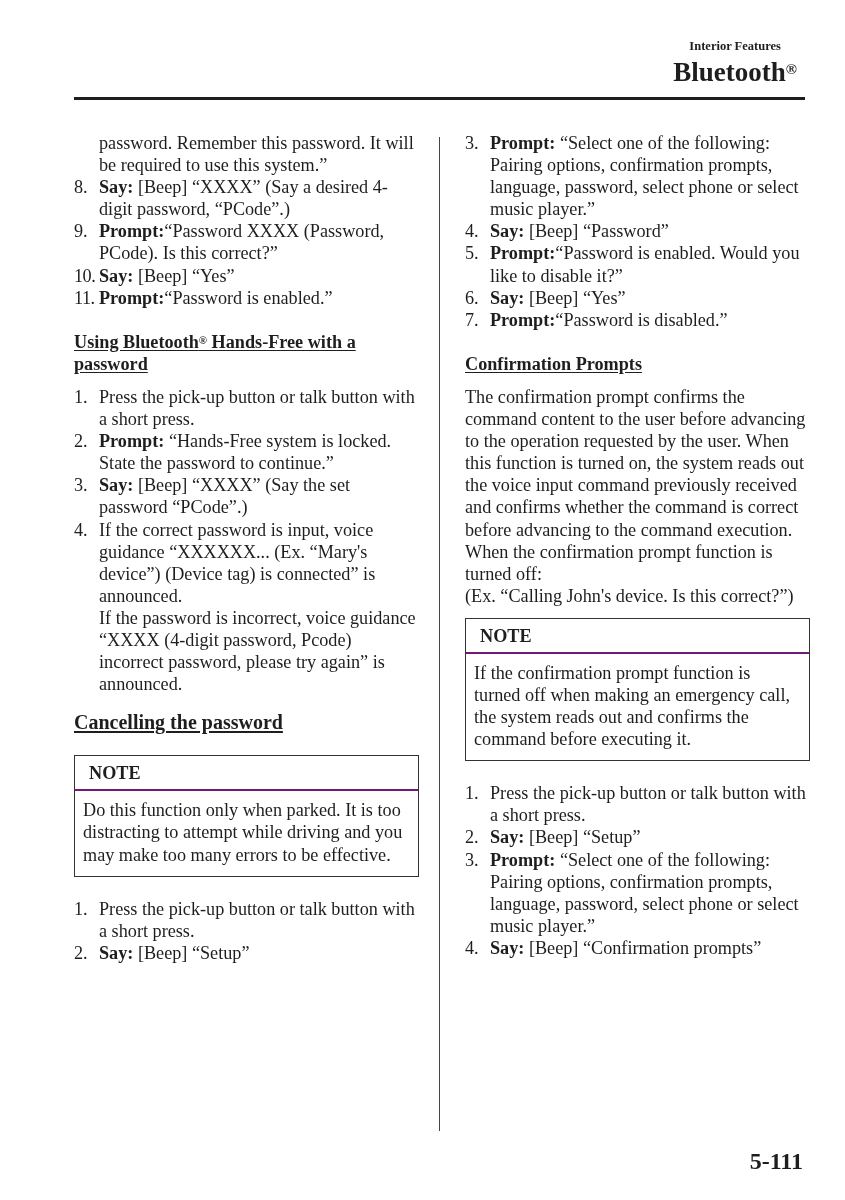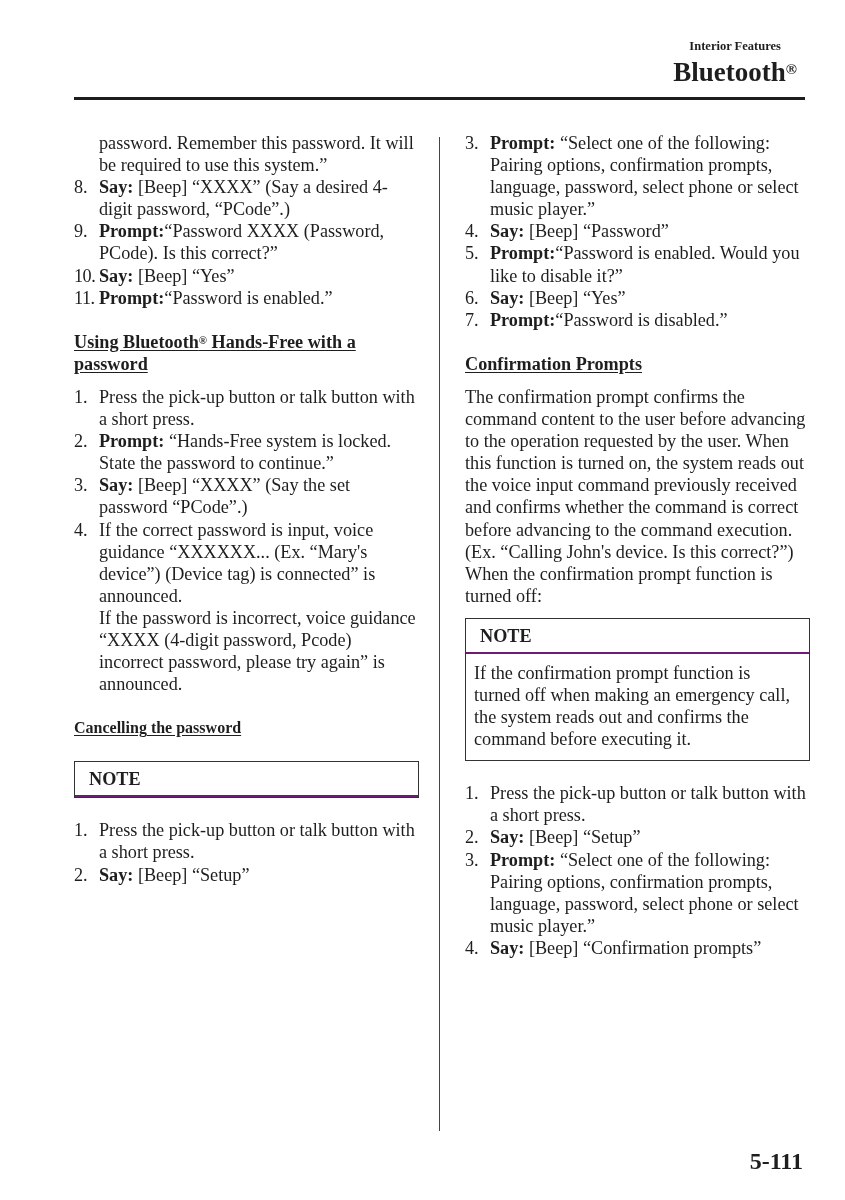--- a/index.html
+++ b/index.html
@@ -58,24 +58,25 @@
 
   <ol class="steps" style="margin-top:11px;">
     <li><span class="num">1.</span><b></b><span>Press the pick-up button or talk button with a short press.</span></li>
     <li><span class="num">2.</span><b>Prompt:</b><span> “Hands-Free system is locked. State the password to continue.”</span></li>
     <li><span class="num">3.</span><b>Say:</b><span> [Beep] “XXXX” (Say the set password “PCode”.)</span></li>
     <li><span class="num">4.</span><b></b><span>If the correct password is input, voice guidance “XXXXXX... (Ex. “Mary's device”) (Device tag) is connected” is announced.</span>
       <div>If the password is incorrect, voice guidance “XXXX (4-digit password, Pcode) incorrect password, please try again” is announced.</div>
     </li>
   </ol>
 
-  <h3 class="subhead" style="margin-top:22px; font-size:16px; line-height:22.1px;">Cancelling the password</h3>
+  <h3 class="subhead" style="margin-top:16px; font-size:20px; line-height:22.1px;">Cancelling the password</h3>
 
   <div class="note-box" style="margin-top:22px;">
     <div class="note-title">NOTE</div>
+    <div class="note-body">Do this function only when parked. It is too distracting to attempt while driving and you may make too many errors to be effective.</div>
   </div>
 
   <ol class="steps" style="margin-top:21px;">
     <li><span class="num">1.</span><b></b><span>Press the pick-up button or talk button with a short press.</span></li>
     <li><span class="num">2.</span><b>Say:</b><span> [Beep] “Setup”</span></li>
   </ol>
 </div>
 
 <div class="col right">
   <ol class="steps">
@@ -83,22 +84,22 @@
     <li><span class="num">4.</span><b>Say:</b><span> [Beep] “Password”</span></li>
     <li><span class="num">5.</span><b>Prompt:</b><span>“Password is enabled. Would you like to disable it?”</span></li>
     <li><span class="num">6.</span><b>Say:</b><span> [Beep] “Yes”</span></li>
     <li><span class="num">7.</span><b>Prompt:</b><span>“Password is disabled.”</span></li>
   </ol>
 
   <h3 class="subhead" style="margin-top:22px; font-size:18.2px; line-height:22.1px;">Confirmation Prompts</h3>
 
   <div style="margin-top:11px;">
     <p>The confirmation prompt confirms the command content to the user before advancing to the operation requested by the user. When this function is turned on, the system reads out the voice input command previously received and confirms whether the command is correct before advancing to the command execution.</p>
+    <p>When the confirmation prompt function is turned off:</p>
     <p>(Ex. “Calling John's device. Is this correct?”)</p>
-    <p>When the confirmation prompt function is turned off:</p>
   </div>
 
   <div class="note-box" style="margin-top:11px;">
     <div class="note-title">NOTE</div>
     <div class="note-body">If the confirmation prompt function is turned off when making an emergency call, the system reads out and confirms the command before executing it.</div>
   </div>
 
   <ol class="steps" style="margin-top:21px;">
     <li><span class="num">1.</span><b></b><span>Press the pick-up button or talk button with a short press.</span></li>
     <li><span class="num">2.</span><b>Say:</b><span> [Beep] “Setup”</span></li>

